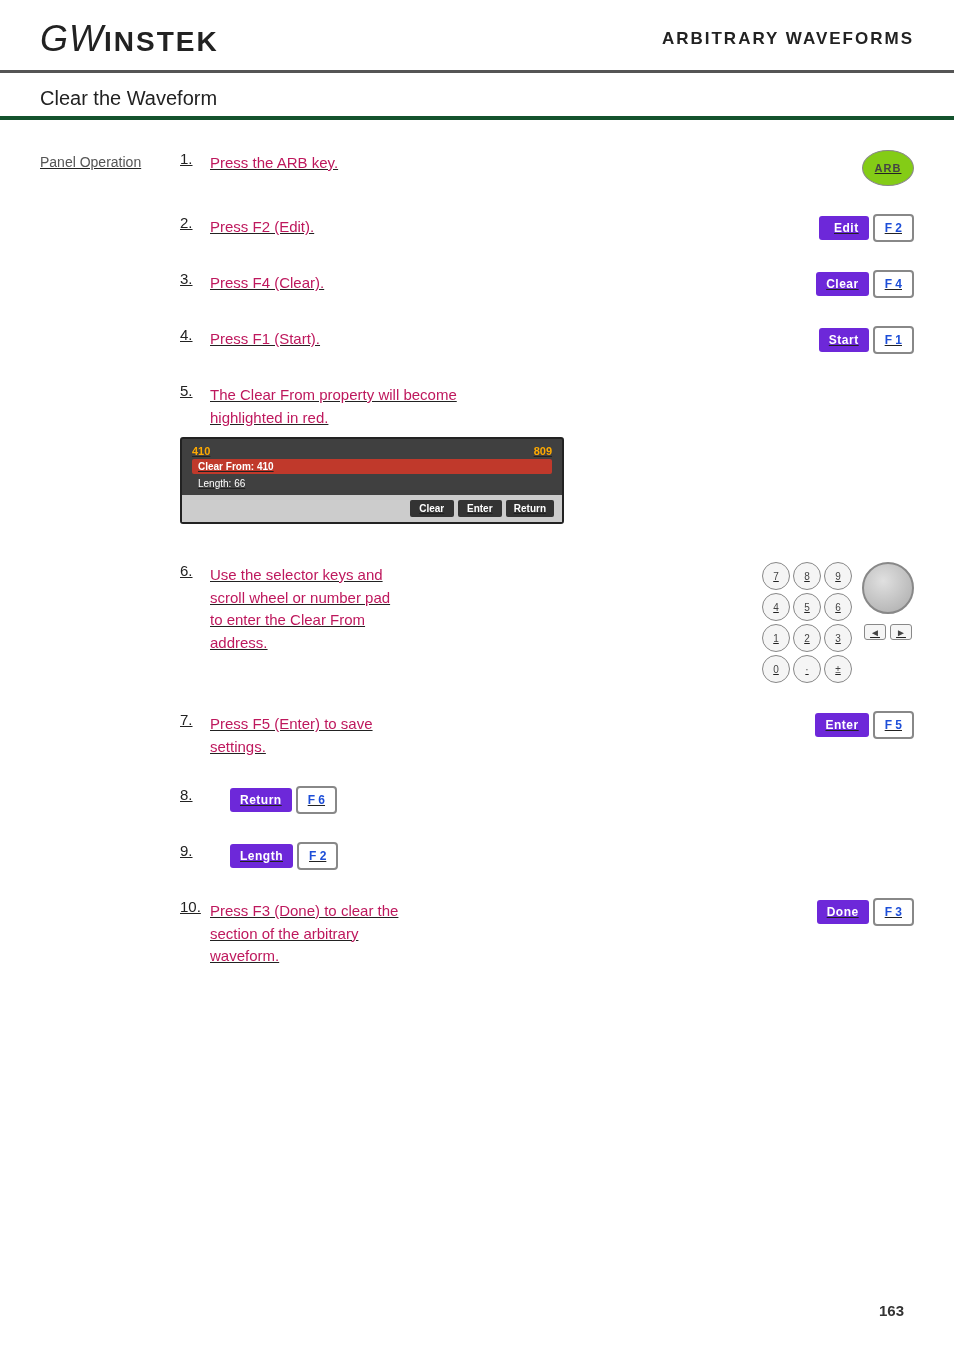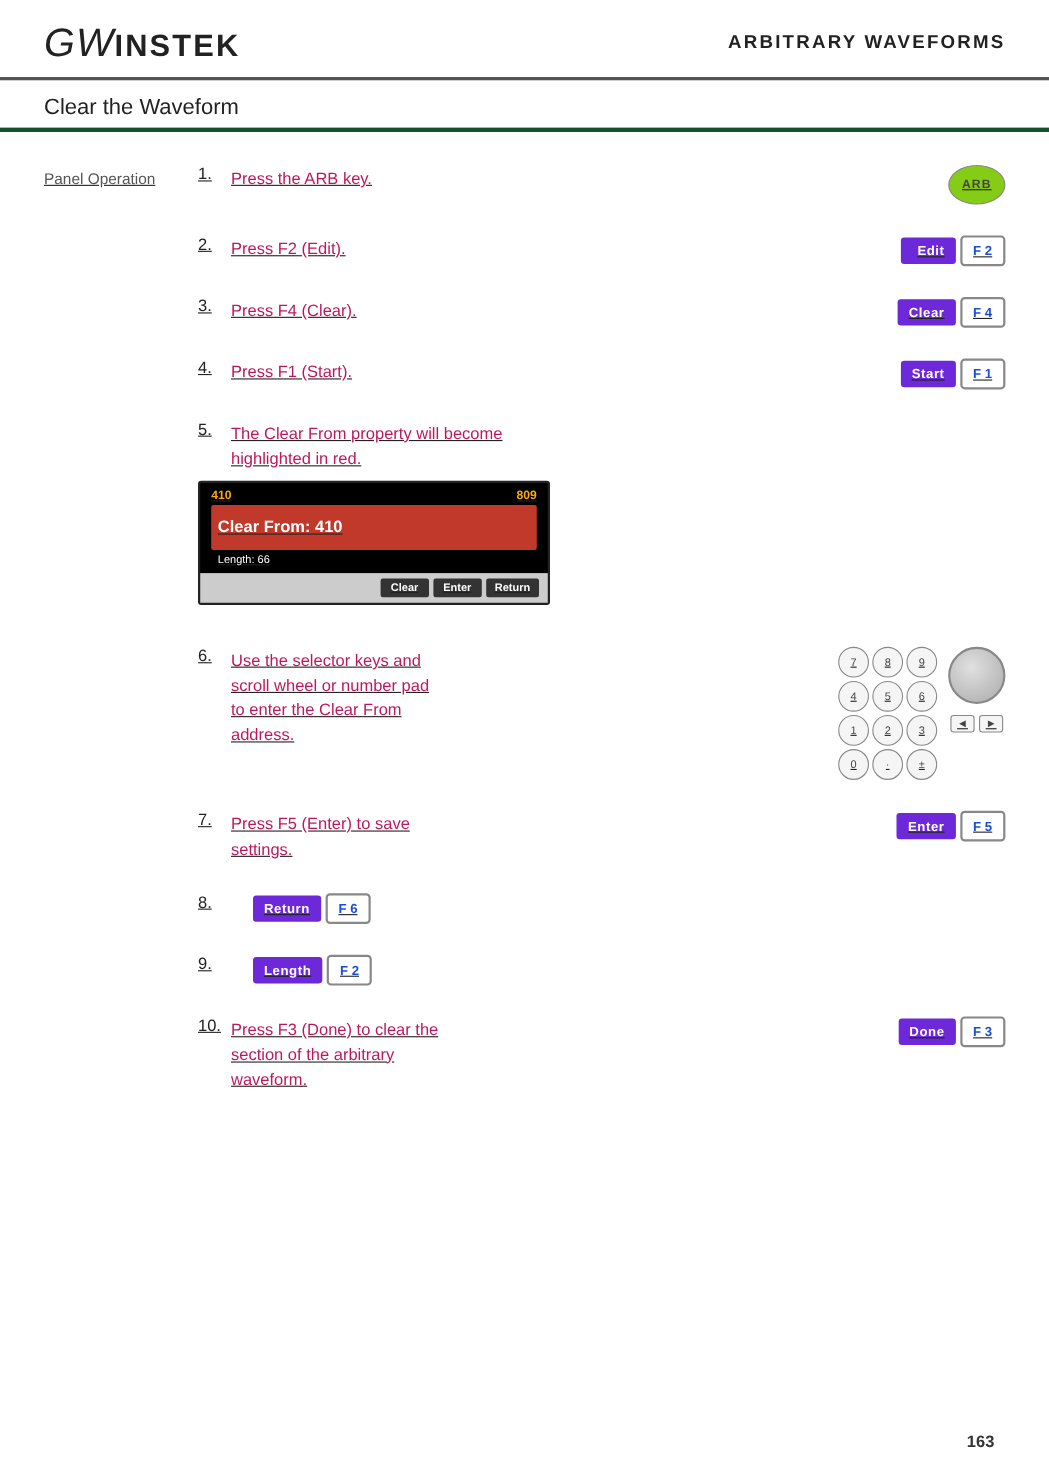--- a/index.html
+++ b/index.html
@@ -135,42 +135,42 @@
       font-size: 12px;
       font-weight: bold;
       color: #1d4ed8;
       background: #fff;
       min-width: 36px;
       text-align: center;
     }
 
     
     .screen-mockup {
-      background: #000000;
+      background: #404040;
       border: 2px solid #222;
       border-radius: 3px;
       padding: 6px 10px 0 10px;
-      width: 320px;
+      width: 384px;
       margin: 0 0 10px 0;
       position: relative;
       font-size: 11px;
     }
     .screen-top {
       display: flex;
       justify-content: space-between;
       color: #ffaa00;
       font-size: 11px;
       font-weight: bold;
       padding-bottom: 2px;
     }
     .screen-highlight {
       background: #c0392b;
       color: #fff;
-      padding: 12px 6px;
-      font-size: 15px;
+      padding: 2px 6px;
+      font-size: 10px;
       font-weight: bold;
       border-radius: 2px;
       margin-bottom: 2px;
     }
     .screen-row {
       color: #fff;
       font-size: 10px;
       padding: 2px 6px;
     }
     .screen-buttons {

